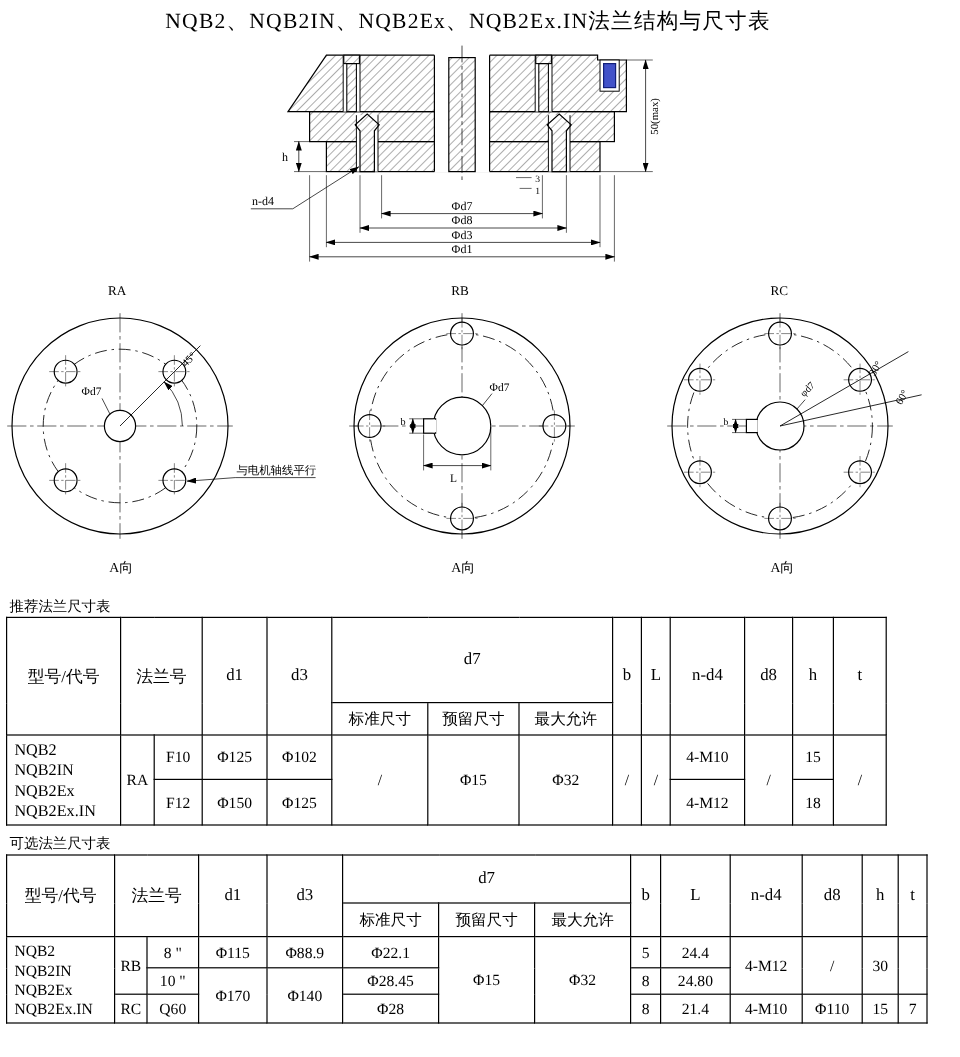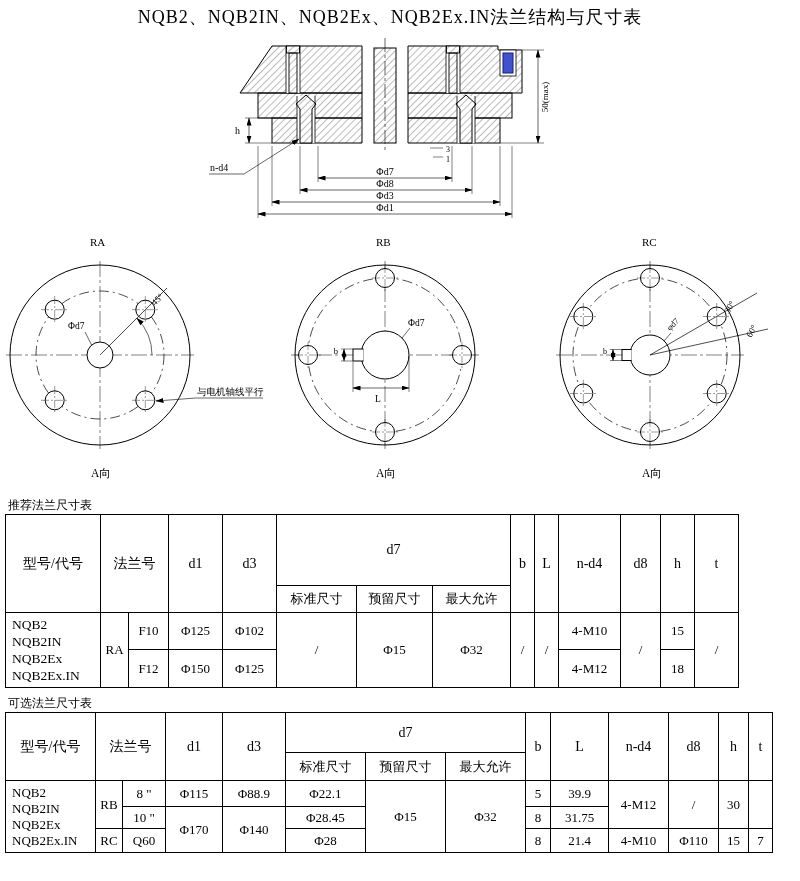--- a/index.html
+++ b/index.html
@@ -363,33 +363,33 @@
 NQB2Ex
 NQB2Ex.IN</td>
       <td rowspan="2">RB</td>
       <td>8 "</td>
       <td>Φ115</td>
       <td>Φ88.9</td>
       <td>Φ22.1</td>
       <td rowspan="3">Φ15</td>
       <td rowspan="3">Φ32</td>
       <td>5</td>
-      <td>39.9</td>
+      <td>24.4</td>
       <td rowspan="2">4-M12</td>
       <td rowspan="2">/</td>
       <td rowspan="2">30</td>
       <td rowspan="2"></td>
     </tr>
     <tr style="height:22px">
       <td>10 "</td>
       <td rowspan="2">Φ170</td>
       <td rowspan="2">Φ140</td>
       <td>Φ28.45</td>
       <td>8</td>
-      <td>31.75</td>
+      <td>24.80</td>
     </tr>
     <tr style="height:24px">
       <td>RC</td>
       <td>Q60</td>
       <td>Φ28</td>
       <td>8</td>
       <td>21.4</td>
       <td>4-M10</td>
       <td>Φ110</td>
       <td>15</td>

